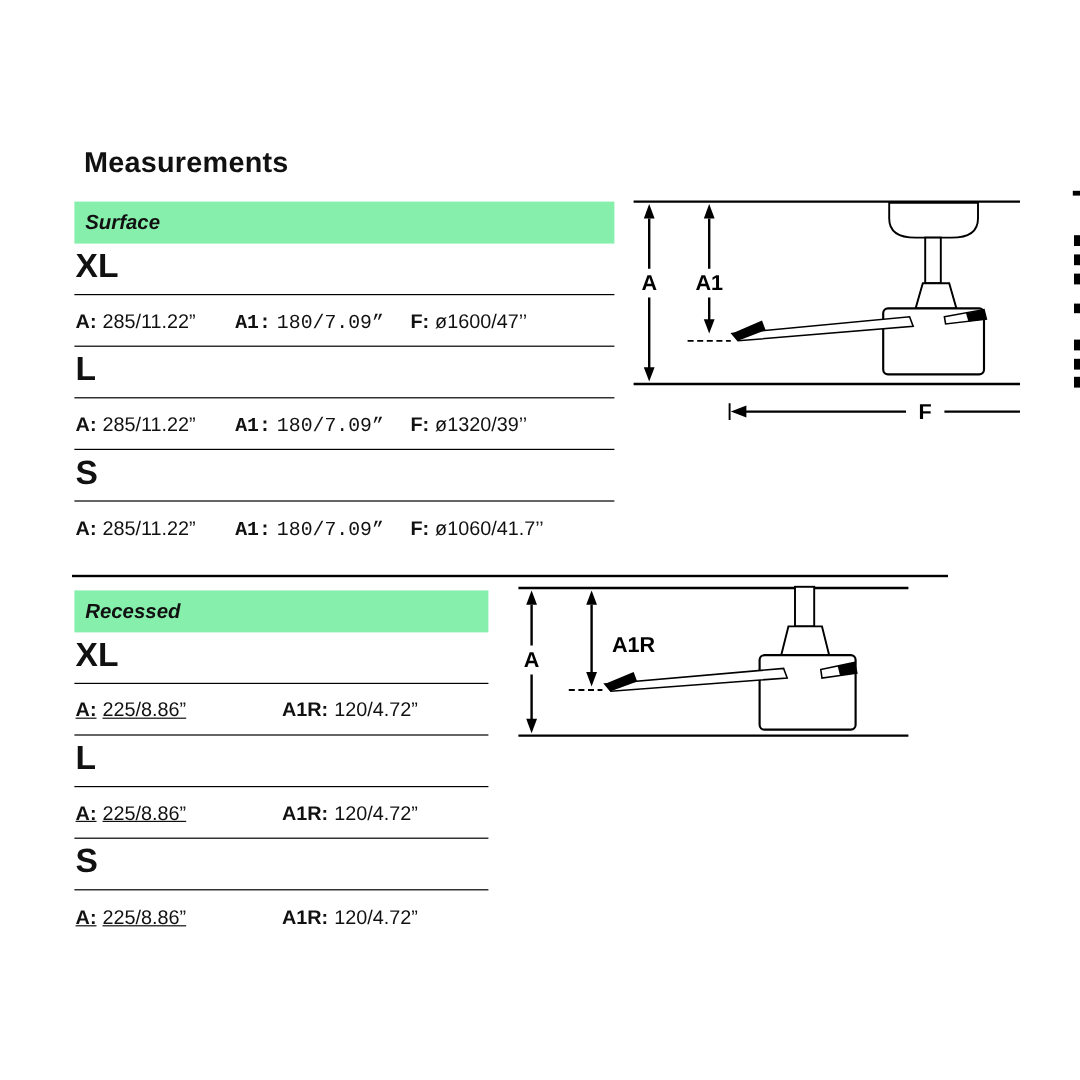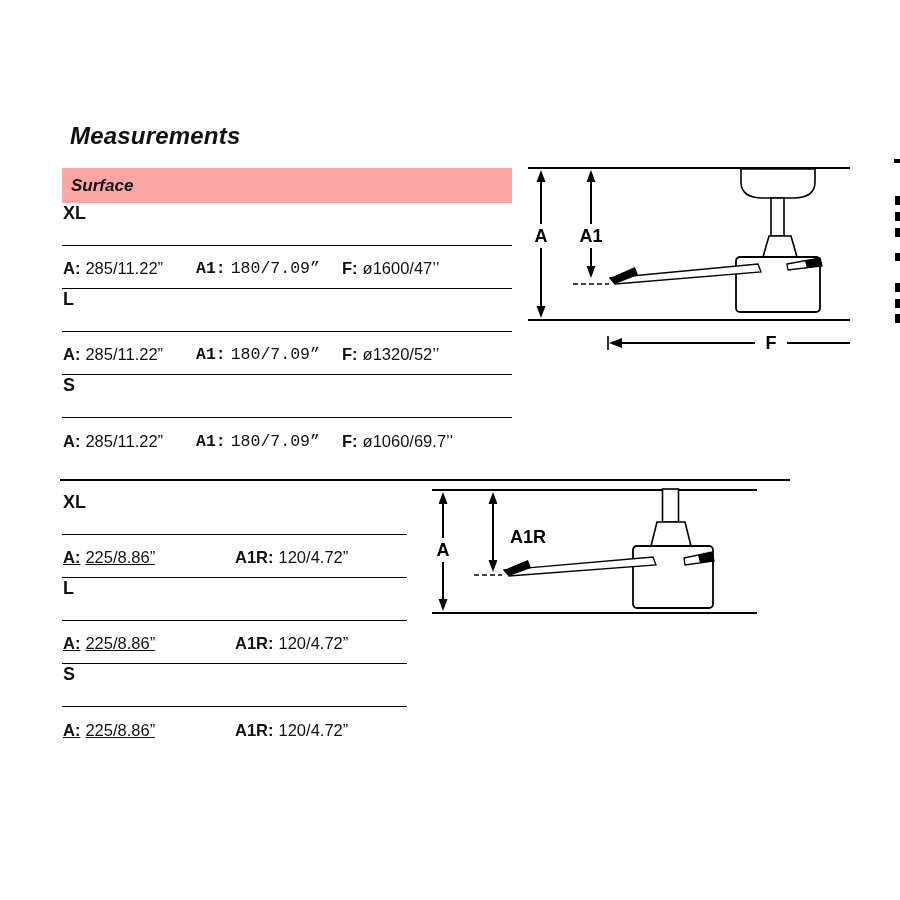--- a/index.html
+++ b/index.html
@@ -11,41 +11,40 @@
     color:#111111;
     overflow:hidden;
   }
   .abs { position:absolute; }
 
   .title {
     position:absolute;
     left:70px; top:122px;
     font-size:24px;
     font-weight:bold;
-    font-style:italic;
     letter-spacing:0.2px;
   }
 
   .mtable { position:absolute; }
   .thead {
-    background:#fca5a5;
+    background:#86efac;
     height:35px;
     display:flex;
     align-items:center;
     padding-left:9px;
     font-size:17px;
     font-weight:bold;
     font-style:italic;
   }
   .size-row {
     height:43px;
     display:flex;
-    align-items:flex-start;
+    align-items:flex-end;
     padding:0 0 7px 1px;
-    font-size:18px;
+    font-size:28px;
     font-weight:bold;
     border-bottom:1.5px solid #000;
   }
   .spec-row {
     height:43px;
     display:flex;
     align-items:flex-end;
     padding:0 0 10px 1px;
     font-size:16.5px;
     border-bottom:1.5px solid #000;
@@ -89,30 +88,30 @@
     <span class="spec w146"><b class="lbl">A1:</b><span>180/7.09”</span></span>
     <span class="spec"><b class="lbl">F:</b><span>ø1600/47’’</span></span>
   </div>
 
   <div class="size-row">
     <span>L</span>
   </div>
   <div class="spec-row">
     <span class="spec w133"><b class="lbl">A:</b><span>285/11.22”</span></span>
     <span class="spec w146"><b class="lbl">A1:</b><span>180/7.09”</span></span>
-    <span class="spec"><b class="lbl">F:</b><span>ø1320/52’’</span></span>
+    <span class="spec"><b class="lbl">F:</b><span>ø1320/39’’</span></span>
   </div>
 
   <div class="size-row">
     <span>S</span>
   </div>
   <div class="spec-row last">
     <span class="spec w133"><b class="lbl">A:</b><span>285/11.22”</span></span>
     <span class="spec w146"><b class="lbl">A1:</b><span>180/7.09”</span></span>
-    <span class="spec"><b class="lbl">F:</b><span>ø1060/69.7’’</span></span>
+    <span class="spec"><b class="lbl">F:</b><span>ø1060/41.7’’</span></span>
   </div>
 </div>
 
 <svg class="abs" style="left:525px; top:158px;" width="330" height="195" viewBox="0 0 330 195">
 
   <line x1="3" y1="10" x2="325" y2="10" stroke="#000" stroke-width="2"></line>
 
   <line x1="3" y1="162" x2="325" y2="162" stroke="#000" stroke-width="2"></line>
 
   <path d="M216 11 L290 11 L290 24 Q290 40 268 40 L238 40 Q216 40 216 24 Z" fill="#fff" stroke="#000" stroke-width="1.6"></path>
@@ -152,20 +151,21 @@
     <polygon points="84,185 97,180 97,190" fill="#000"></polygon>
     <line x1="96" y1="185" x2="230" y2="185" stroke="#000" stroke-width="1.8"></line>
     <text class="dim" x="246" y="191" text-anchor="middle">F</text>
     <line x1="262" y1="185" x2="325" y2="185" stroke="#000" stroke-width="1.8"></line>
   </g>
 </svg>
 
 <div class="divider"></div>
 
 <div class="mtable" style="left:62px; top:492px; width:345px;">
+  <div class="thead">Recessed</div>
 
   <div class="size-row">
     <span>XL</span>
   </div>
   <div class="spec-row">
     <span class="spec w172"><b class="lbl">A:</b><span>225/8.86”</span></span>
     <span class="spec"><b class="lbl">A1R:</b><span>120/4.72”</span></span>
   </div>
 
   <div class="size-row">

